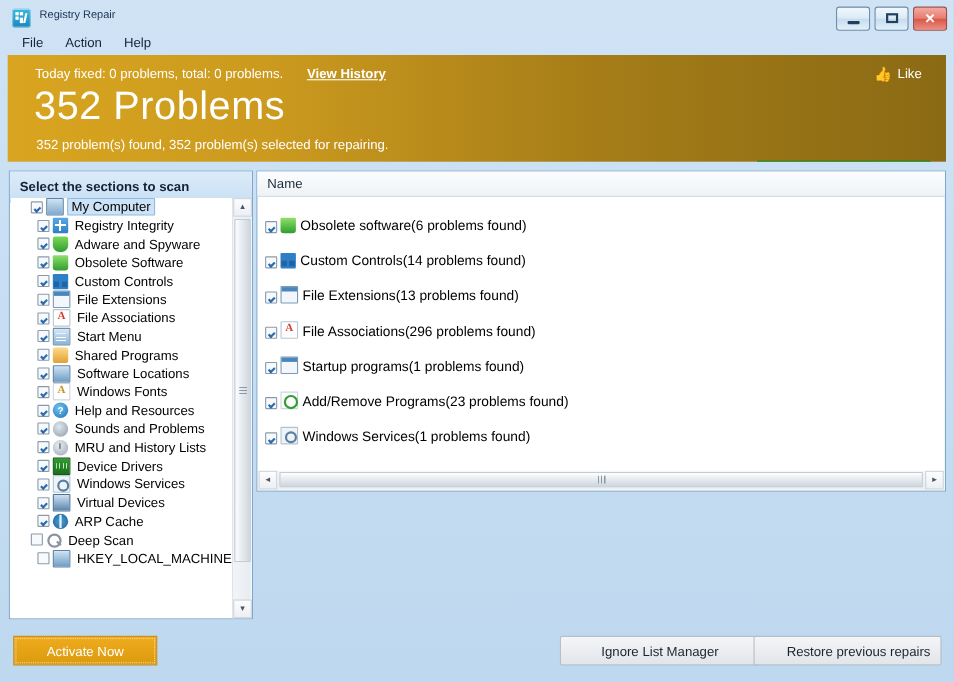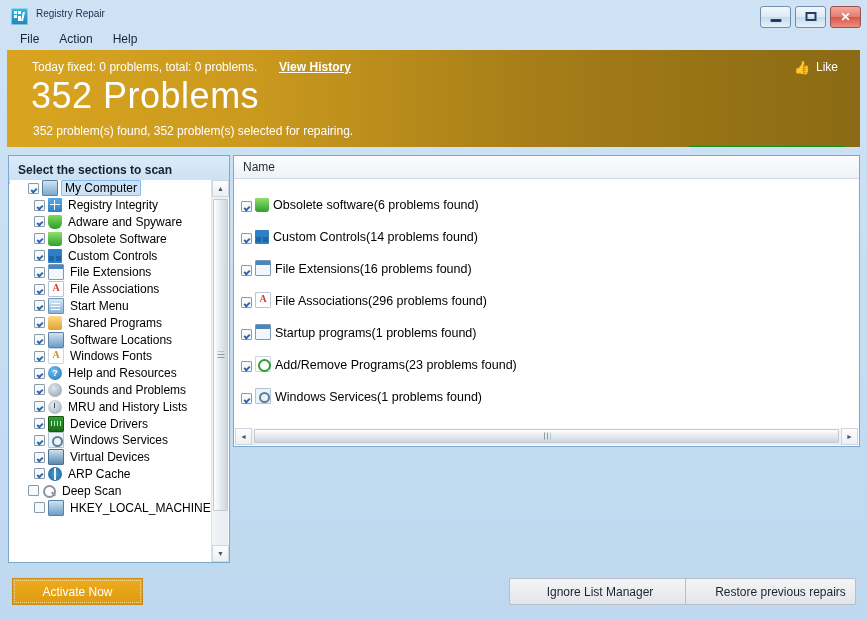--- a/index.html
+++ b/index.html
@@ -443,21 +443,21 @@
           <span>Obsolete software(6 problems found)</span>
         </div>
         <div class="rrow">
           <div class="cbox on"></div>
           <div class="ticon ic-nodes"></div>
           <span>Custom Controls(14 problems found)</span>
         </div>
         <div class="rrow">
           <div class="cbox on"></div>
           <div class="ticon ic-win"></div>
-          <span>File Extensions(16 problems found)</span>
+          <span>File Extensions(13 problems found)</span>
         </div>
         <div class="rrow">
           <div class="cbox on"></div>
           <div class="ticon ic-A">A</div>
           <span>File Associations(296 problems found)</span>
         </div>
         <div class="rrow">
           <div class="cbox on"></div>
           <div class="ticon ic-win"></div>
           <span>Startup programs(1 problems found)</span>

